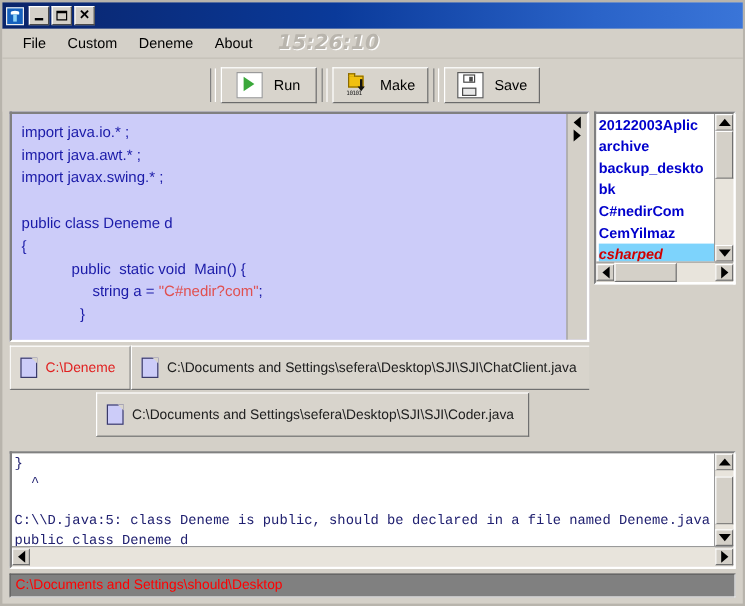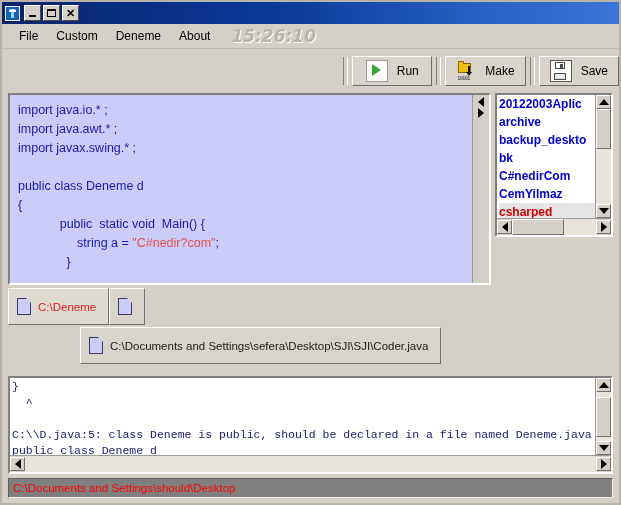--- a/index.html
+++ b/index.html
@@ -70,21 +70,21 @@
   .clock{
     font-size:17px;font-style:italic;font-weight:bold;
     color:#b9b5ad;
     margin-left:12px;letter-spacing:0px;
     text-shadow:1px 1px 0 #ffffff;
     font-family:"DejaVu Sans",sans-serif;
   }
   
   .toolbar{
     flex:0 0 44px;height:44px;
-    display:flex;align-items:center;justify-content:flex-end;
+    display:flex;align-items:center;justify-content:center;
     gap:0px;background:#d4d0c8;
   }
   .tb-sep{
     width:3px;height:28px;
     border-left:1px solid #808080;border-right:1px solid #ffffff;
     margin:0 4px;
   }
   .tbtn{
     height:30px;min-width:80px;
     background:#d8d4cc;
@@ -209,21 +209,21 @@
   }
   .lb-main{flex:1 1 auto;display:flex;min-height:0;}
   .lb-items{
     flex:1 1 auto;min-width:0;overflow:hidden;background:#ffffff;
     padding-left:2px;
   }
   .lb-item{
     font-size:12px;font-weight:bold;color:#0000cc;
     height:18px;line-height:18px;white-space:nowrap;overflow:hidden;
   }
-  .lb-item.sel{background:#e5e5e5;color:#d00000;}
+  .lb-item.sel{background:#7dd3fc;color:#d00000;font-style:italic;}
   .vscroll{
     flex:0 0 15px;width:15px;background:#d4d0c8;
     display:flex;flex-direction:column;align-items:center;
     border-left:1px solid #9a9a9a;
   }
   .sb-btn{
     width:15px;height:14px;background:#d4d0c8;
     border:1px solid;border-color:#ffffff #707070 #707070 #ffffff;
     display:flex;align-items:center;justify-content:center;box-sizing:border-box;
   }
@@ -338,20 +338,21 @@
       </div>
 
       <div class="tabs-area">
         <div class="tab-row">
           <div class="tab sel">
             <span class="page-ico"></span>
             <span class="tab-label red">C:\Deneme</span>
           </div>
           <div class="tab">
             <span class="page-ico"></span>
+            <span class="tab-label">C:\Documents and Settings\sefera\Desktop\SJI\SJI\ChatClient.java</span>
           </div>
         </div>
         <div class="tab-row2">
           <div class="tab">
             <span class="page-ico"></span>
             <span class="tab-label">C:\Documents and Settings\sefera\Desktop\SJI\SJI\Coder.java</span>
           </div>
         </div>
       </div>
     </div>

